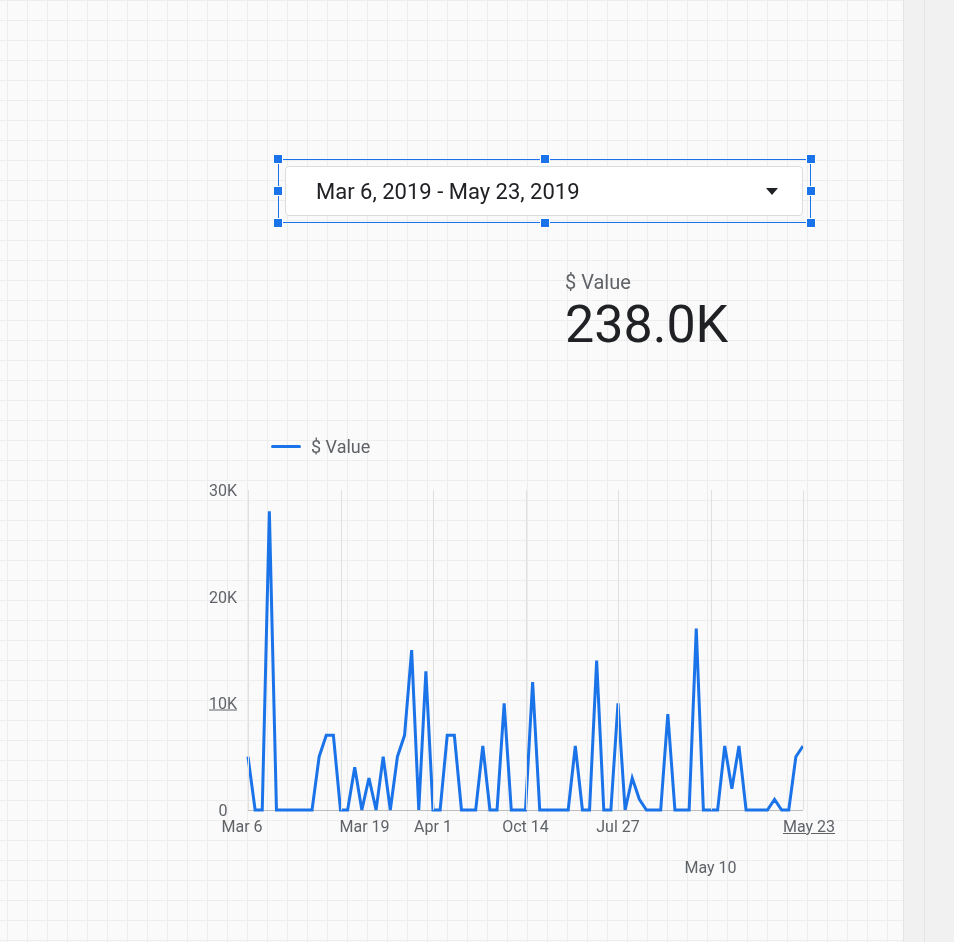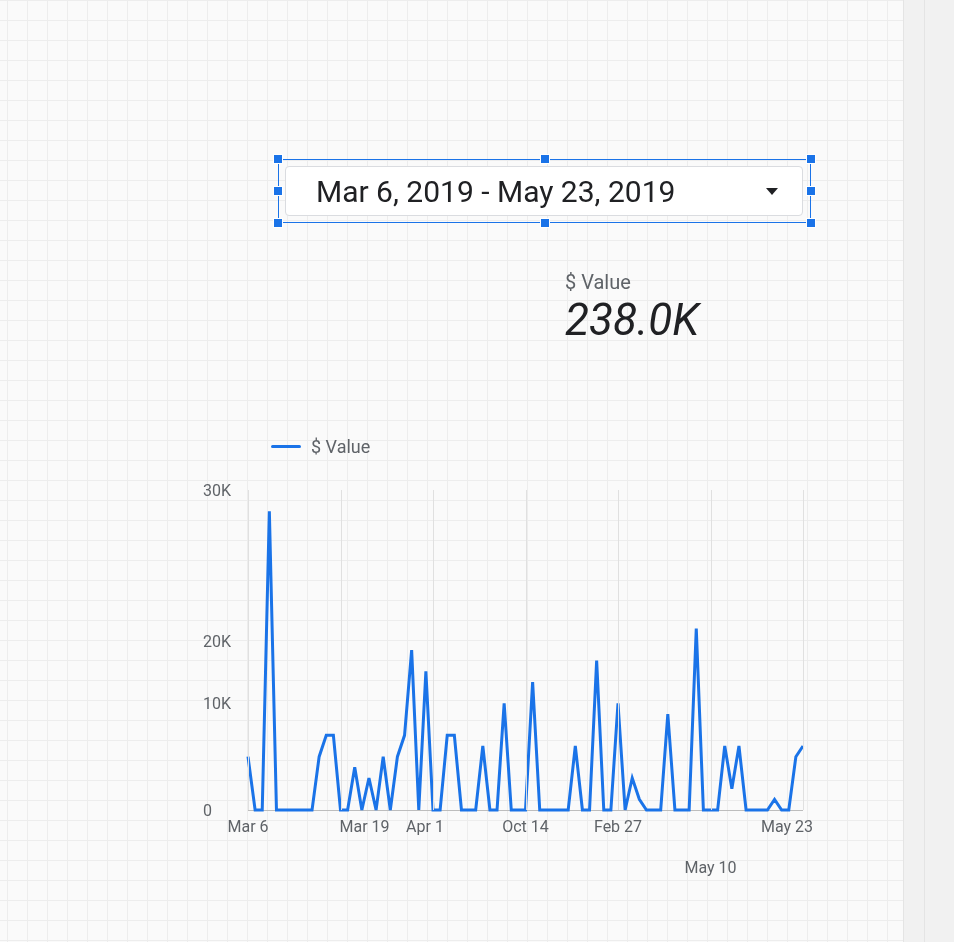--- a/index.html
+++ b/index.html
@@ -54,21 +54,21 @@
     border: 1px solid #dadce0;
     border-radius: 4px;
     display: flex;
     align-items: center;
     justify-content: space-between;
     padding: 0 24px 0 30px;
     box-sizing: border-box;
     pointer-events: auto;
   }
   .date-box .label {
-    font-size: 30px;
+    font-size: 22px;
     color: #202124;
   }
   .date-box .caret {
     width: 0; height: 0;
     border-left: 6px solid transparent;
     border-right: 6px solid transparent;
     border-top: 7px solid #202124;
   }
   .sel-rect {
     position: absolute;
@@ -97,24 +97,23 @@
     position: absolute;
     left: 565px;
     top: 270px;
   }
   .kpi .kpi-label {
     font-size: 20px;
     color: #5f6368;
     margin-bottom: 2px;
   }
   .kpi .kpi-value {
-    font-size: 44px;
+    font-size: 52px;
     color: #202124;
     line-height: 1.1;
-    font-style: italic;
   }
 
   
   .chart-widget {
     position: absolute;
     left: 203px;
     top: 436px;
     width: 615px;
   }
   .legend {
@@ -145,21 +144,21 @@
     border-bottom: 1px solid #bdbdbd;
   }
   .grid-v {
     position: absolute; top: 0; bottom: 0; width: 1px;
     background: #e0e0e0;
   }
   .y-tick {
     position: absolute;
     right: 575px;
     width: 40px;
-    text-align: left;
+    text-align: center;
     font-size: 16px;
     color: #5f6368;
     transform: translateY(-50%);
   }
   .x-tick {
     position: absolute;
     top: 342px;
     font-size: 16px;
     color: #5f6368;
     transform: translateX(-50%);
@@ -217,26 +216,26 @@
             <path d="M0.00 266.67 L7.12 320.00 L14.23 320.00 L21.35 21.33 L28.46 320.00 L35.58 320.00 L42.69 320.00 L49.81 320.00 L56.92 320.00 L64.04 320.00 L71.15 266.67 L78.27 245.33 L85.38 245.33 L92.50 320.00 L99.62 320.00 L106.73 277.33 L113.85 320.00 L120.96 288.00 L128.08 320.00 L135.19 266.67 L142.31 320.00 L149.42 266.67 L156.54 245.33 L163.65 160.00 L170.77 320.00 L177.88 181.33 L185.00 320.00 L192.12 320.00 L199.23 245.33 L206.35 245.33 L213.46 320.00 L220.58 320.00 L227.69 320.00 L234.81 256.00 L241.92 320.00 L249.04 320.00 L256.15 213.33 L263.27 320.00 L270.38 320.00 L277.50 320.00 L284.62 192.00 L291.73 320.00 L298.85 320.00 L305.96 320.00 L313.08 320.00 L320.19 320.00 L327.31 256.00 L334.42 320.00 L341.54 320.00 L348.65 170.67 L355.77 320.00 L362.88 320.00 L370.00 213.33 L377.12 320.00 L384.23 288.00 L391.35 309.33 L398.46 320.00 L405.58 320.00 L412.69 320.00 L419.81 224.00 L426.92 320.00 L434.04 320.00 L441.15 320.00 L448.27 138.67 L455.38 320.00 L462.50 320.00 L469.62 320.00 L476.73 256.00 L483.85 298.67 L490.96 256.00 L498.08 320.00 L505.19 320.00 L512.31 320.00 L519.42 320.00 L526.54 309.33 L533.65 320.00 L540.77 320.00 L547.88 266.67 L555.00 256.00 "></path>
           </svg>
       <div class="grid-v" style="left: 0px;"></div>
           <div class="grid-v" style="left: 92.5px;"></div>
           <div class="grid-v" style="left: 185px;"></div>
           <div class="grid-v" style="left: 277.5px;"></div>
           <div class="grid-v" style="left: 370px;"></div>
           <div class="grid-v" style="left: 462.5px;"></div>
           <div class="grid-v" style="left: 555px;"></div>
         </div>
-    <div class="x-tick" style="left: 45px;">Mar 6</div>
+    <div class="x-tick" style="left: 39px;">Mar 6</div>
         <div class="x-tick" style="left: 137.5px; padding-left: 48px;">Mar 19</div>
-        <div class="x-tick" style="left: 222px;">Apr 1</div>
+        <div class="x-tick" style="left: 230px;">Apr 1</div>
         <div class="x-tick" style="left: 322.5px;">Oct 14</div>
-        <div class="x-tick" style="left: 415px;">Feb 27</div>
+        <div class="x-tick" style="left: 415px;">Jul 27</div>
         <div class="x-tick" style="left: 507.5px; margin-top: 41px;">May 10</div>
-        <div class="x-tick" style="left: 584px;">May 23</div>
+        <div class="x-tick" style="left: 606px; text-decoration: underline;">May 23</div>
         <div class="y-tick" style="top: 335px;">0</div>
-        <div class="y-tick" style="top: 228.333px;">10K</div>
-        <div class="y-tick" style="top: 121.667px; margin-top: 44px;">20K</div>
+        <div class="y-tick" style="top: 228.333px; text-decoration: underline;">10K</div>
+        <div class="y-tick" style="top: 121.667px;">20K</div>
         <div class="y-tick" style="top: 15px;">30K</div>
       </div>
   </div>
 </div>
 
 </body></html>

